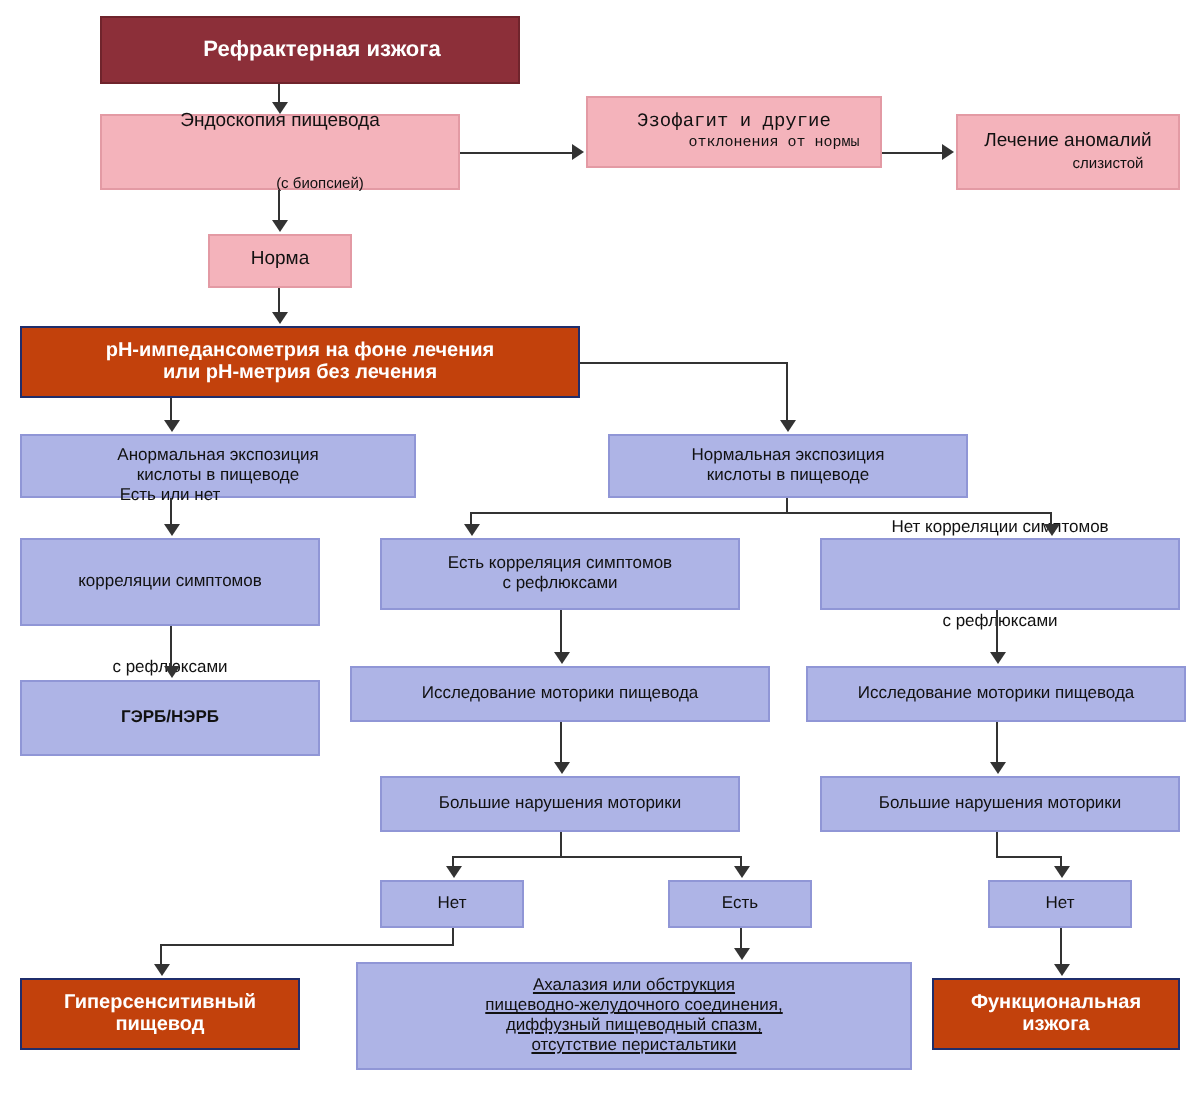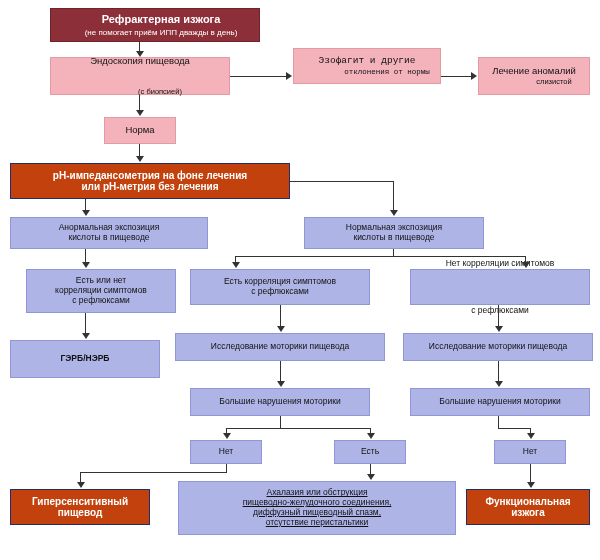--- a/index.html
+++ b/index.html
@@ -98,21 +98,20 @@
     border-left: 6px solid #333333;
   }
 </style>
 </head>
 <body>
 
 <div id="canvas">
 
   <div class="node style-darkred" style="left:50px; top:8px; width:210px; height:34px;padding-left:12px;">
     <span class="t1">Рефрактерная изжога</span>
-    <span class="t2">(не помогает приём ИПП дважды в день)</span>
   </div>
 
   <div class="node style-pink" style="left:50px; top:57px; width:180px; height:38px;gap:20px;">
     <span class="t1">Эндоскопия пищевода</span>
     <span class="t2">(с биопсией)</span>
   </div>
 
   <div class="node style-pink" style="left:293px; top:48px; width:148px; height:36px;font-family:Liberation Mono, monospace;">
     <span class="t1">Эзофагит и другие</span>
     <span class="t2">отклонения от нормы</span>
@@ -135,21 +134,21 @@
   <div class="node style-blue" style="left:10px; top:217px; width:198px; height:32px;">
     <span class="t1">Анормальная экспозиция</span>
     <span class="t1">кислоты в пищеводе</span>
   </div>
 
   <div class="node style-blue" style="left:304px; top:217px; width:180px; height:32px;">
     <span class="t1">Нормальная экспозиция</span>
     <span class="t1">кислоты в пищеводе</span>
   </div>
 
-  <div class="node style-blue" style="left:26px; top:269px; width:150px; height:44px;">
+  <div class="node style-blue" style="left:10px; top:269px; width:150px; height:44px;gap:33px;">
     <span class="t1">Есть или нет</span>
     <span class="t1">корреляции симптомов</span>
     <span class="t1">с рефлюксами</span>
   </div>
 
   <div class="node style-blue-b" style="left:10px; top:340px; width:150px; height:38px;">
     <span class="t1">ГЭРБ/НЭРБ</span>
   </div>
 
   <div class="node style-blue" style="left:190px; top:269px; width:180px; height:36px;">

